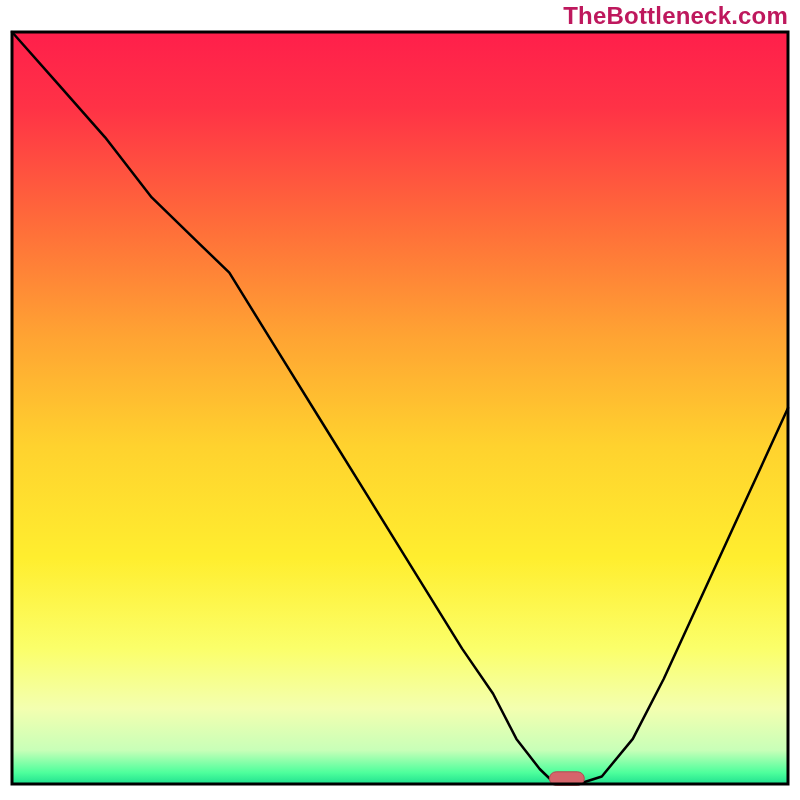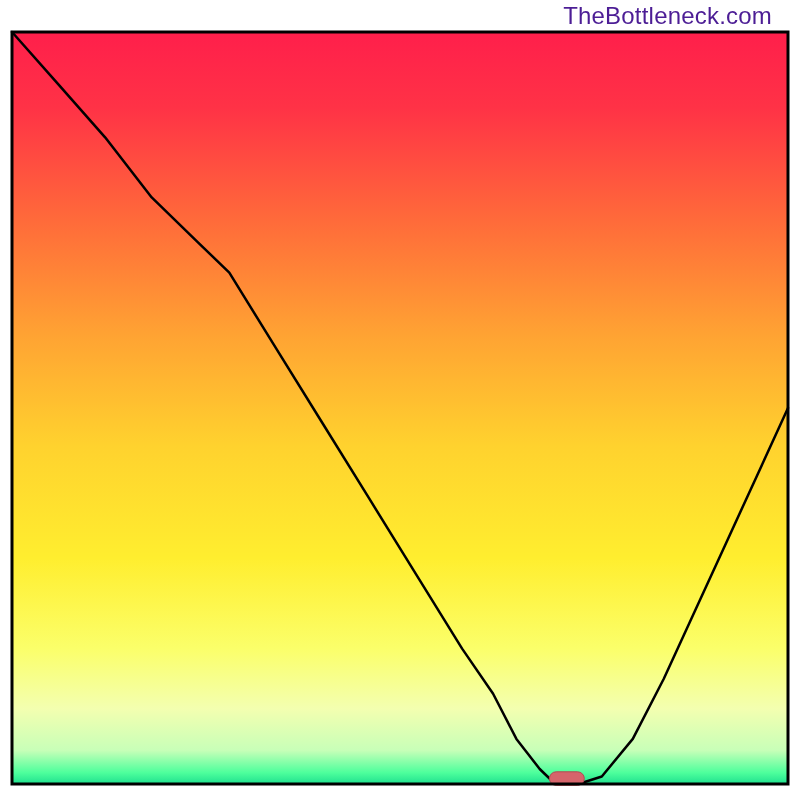--- a/index.html
+++ b/index.html
@@ -14,24 +14,24 @@
     position: absolute;
     left: 0;
     top: 0;
     width: 800px;
     height: 800px;
     box-sizing: border-box;
   }
   .watermark {
     position: absolute;
     top: 2px;
-    right: 28px;
+    right: 12px;
     font-size: 24px;
-    font-weight: normal;
-    color: #4c1d95;
+    font-weight: bold;
+    color: #be185d;
     letter-spacing: 0.2px;
   }
   svg {
     display: block;
   }
 </style>
 </head>
 <body>
 
 <div class="frame">

